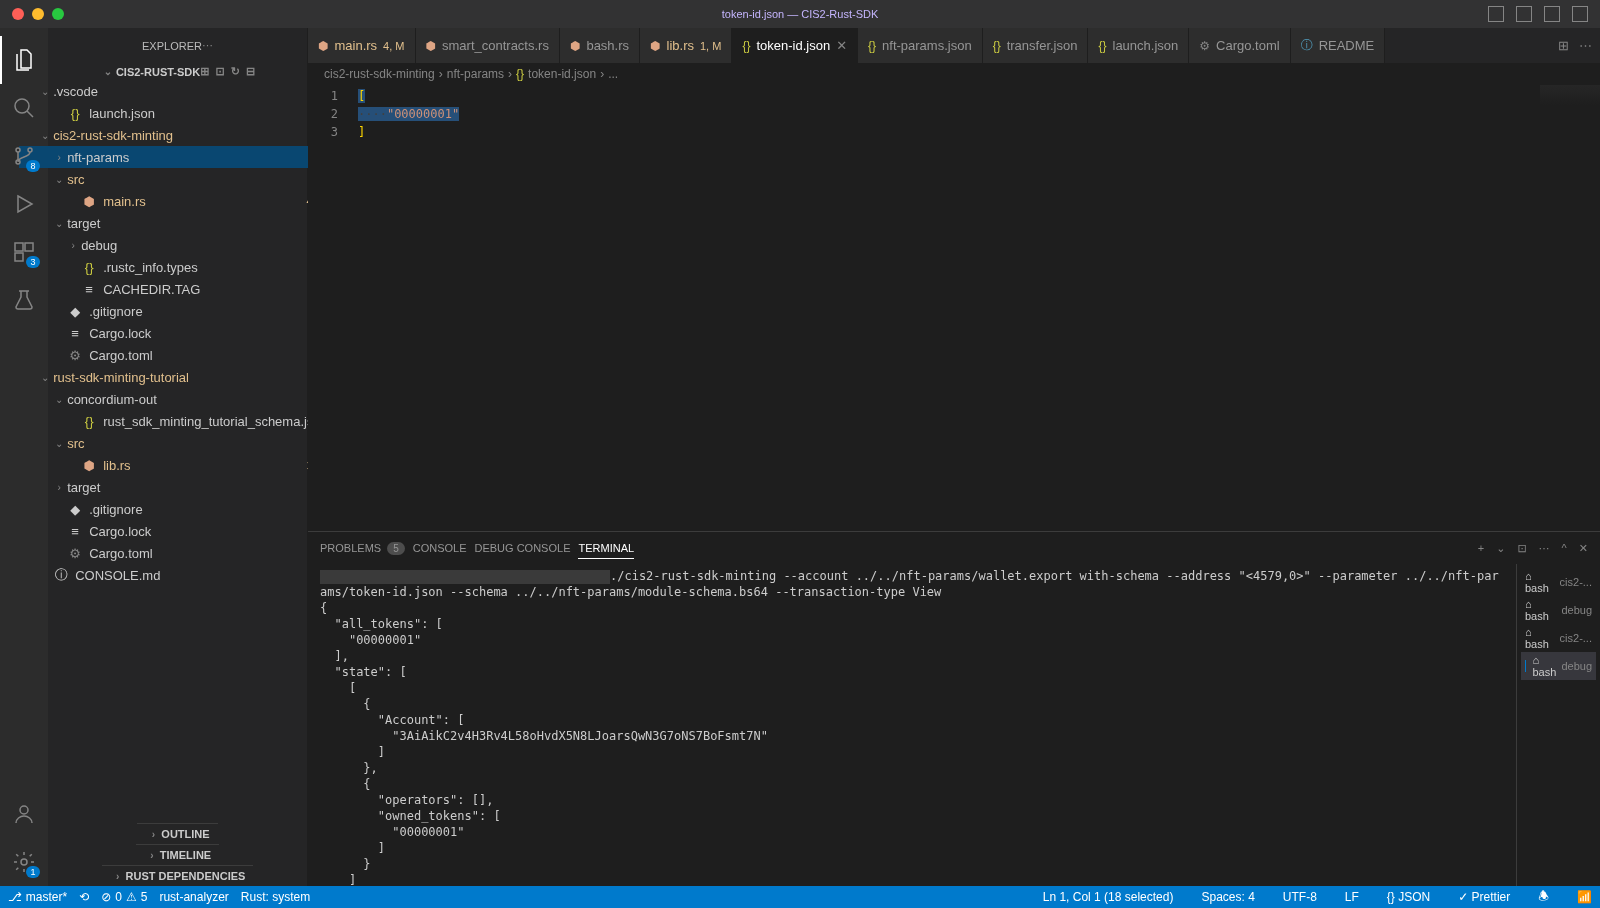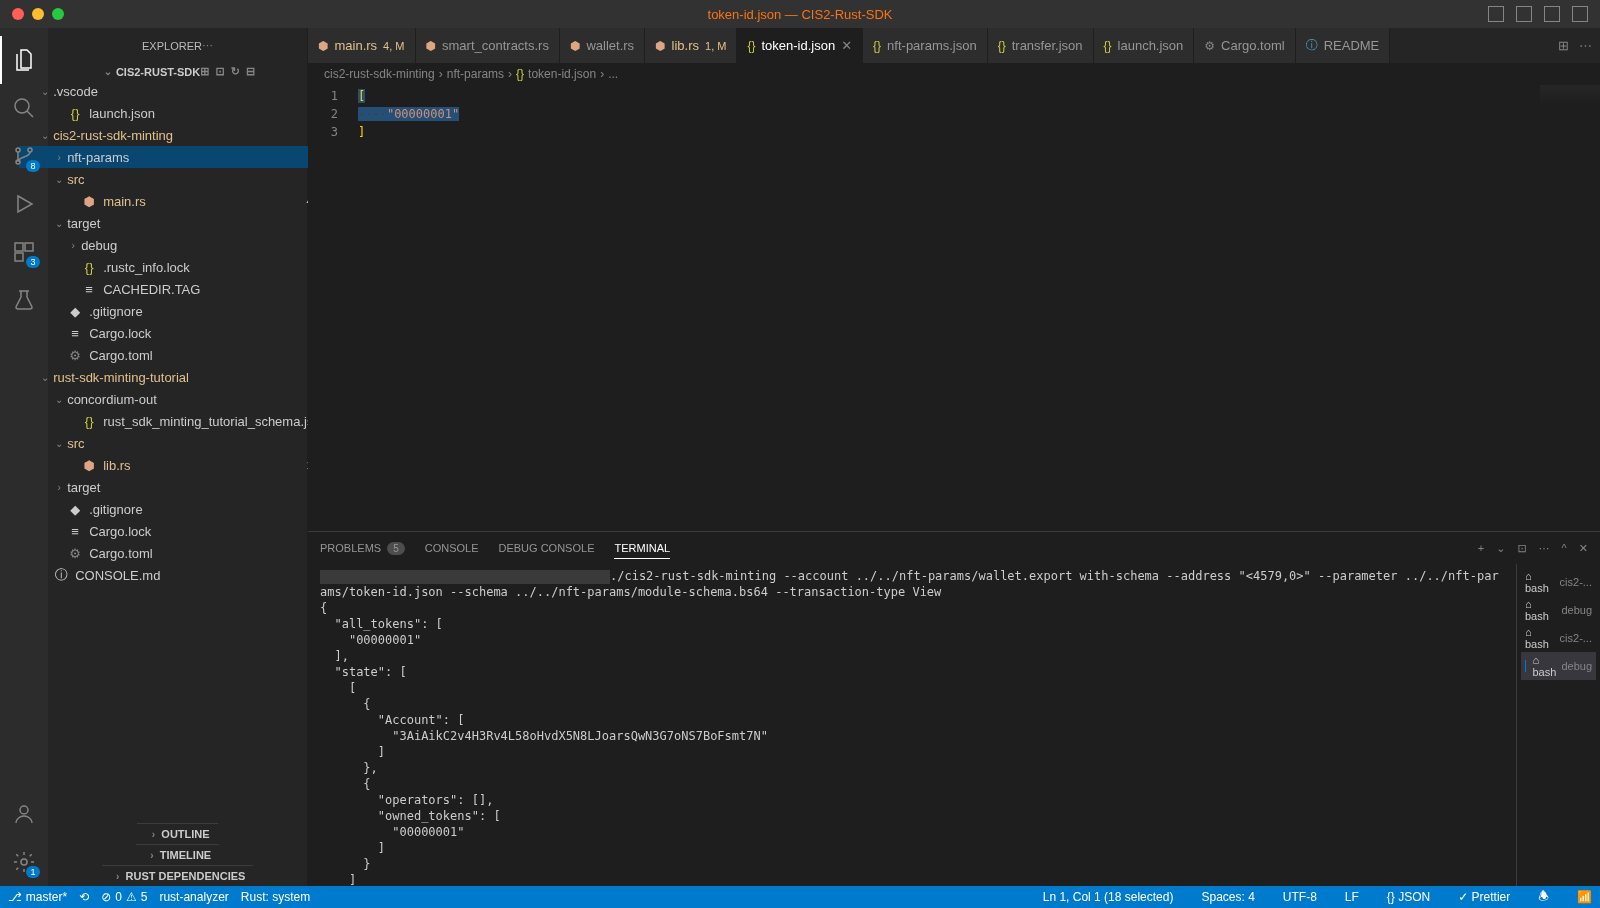--- a/index.html
+++ b/index.html
@@ -24,22 +24,22 @@
 }
 .traffic-lights { display: flex; gap: 8px; }
 .traffic-light { width: 12px; height: 12px; border-radius: 50%; }
 .tl-close { background: #ff5f57; }
 .tl-min { background: #febc2e; }
 .tl-max { background: #28c840; }
 .titlebar-title {
   position: absolute;
   left: 50%;
   transform: translateX(-50%);
-  color: #f97316;
-  font-size: 13px;
+  color: #c4b5fd;
+  font-size: 11px;
 }
 .titlebar-right { margin-left: auto; display: flex; gap: 12px; }
 .titlebar-icon { width: 16px; height: 16px; border: 1.5px solid #858585; }
 .main-container { display: flex; flex: 1; overflow: hidden; }
 .activity-bar {
   width: 48px;
   background: #2c2c2c;
   display: flex;
   flex-direction: column;
   align-items: center;
@@ -204,21 +204,21 @@
   height: 355px;
   border-top: 1px solid #3c3c3c;
   display: flex;
   flex-direction: column;
 }
 .panel-tabs {
   height: 32px;
   display: flex;
   align-items: center;
   padding: 0 12px;
-  gap: 20px;
+  gap: 8px;
   font-size: 11px;
   color: #969696;
 }
 .panel-tab { cursor: pointer; display: flex; align-items: center; gap: 6px; }
 .panel-tab.active { color: #fff; border-bottom: 1px solid #fff; padding-bottom: 4px; margin-bottom: -5px; }
 .panel-badge {
   background: #4d4d4d;
   border-radius: 10px;
   padding: 1px 6px;
   font-size: 10px;
@@ -398,21 +398,21 @@
           <span class="tree-chevron">⌄</span>
           <span class="tree-label">target</span>
         </div>
         <div class="tree-item" style="padding-left: 46px;">
           <span class="tree-chevron">›</span>
           <span class="tree-label">debug</span>
         </div>
         <div class="tree-item" style="padding-left: 46px;">
           <span class="tree-chevron"></span>
           <span class="tree-icon"><span class="icon-brace">{}</span></span>
-          <span class="tree-label">.rustc_info.lock</span>
+          <span class="tree-label">.rustc_info.types</span>
         </div>
         <div class="tree-item" style="padding-left: 46px;">
           <span class="tree-chevron"></span>
           <span class="tree-icon">≡</span>
           <span class="tree-label">CACHEDIR.TAG</span>
         </div>
         <div class="tree-item" style="padding-left: 32px;">
           <span class="tree-chevron"></span>
           <span class="tree-icon">◆</span>
           <span class="tree-label">.gitignore</span>
@@ -497,21 +497,21 @@
           <span class="tab-icon"><span class="icon-rust">⬢</span></span>
           <span>main.rs</span> 
           <span class="tab-badge">4, M</span>
         </div>
         <div class="tab">
           <span class="tab-icon"><span class="icon-rust">⬢</span></span>
           <span>smart_contracts.rs</span>
         </div>
         <div class="tab">
           <span class="tab-icon"><span class="icon-rust">⬢</span></span>
-          <span>wallet.rs</span>
+          <span>bash.rs</span>
         </div>
         <div class="tab modified-tab">
           <span class="tab-icon"><span class="icon-rust">⬢</span></span>
           <span>lib.rs</span> 
           <span class="tab-badge">1, M</span>
         </div>
         <div class="tab active">
           <span class="tab-icon"><span class="icon-brace">{}</span></span>
           <span>token-id.json</span> 
           <span class="tab-close">✕</span>

